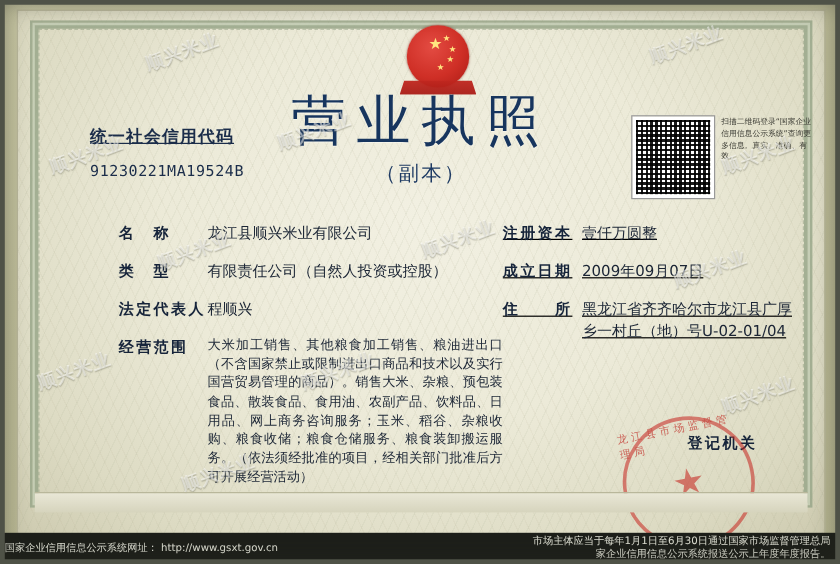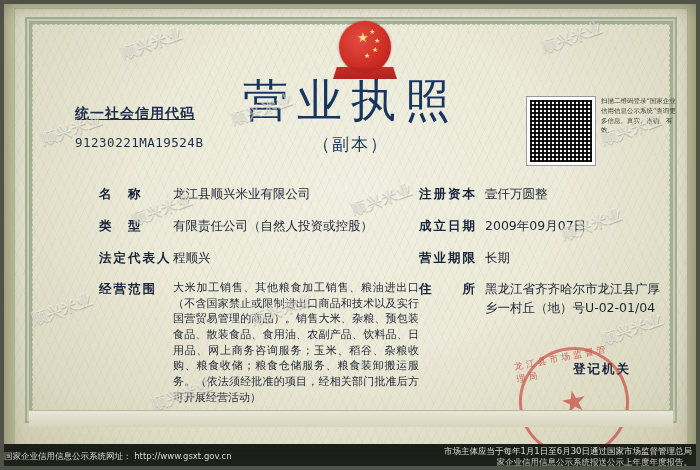--- a/index.html
+++ b/index.html
@@ -183,20 +183,21 @@
     width: 320px;
     z-index: 6;
     margin-left: 28px;
   }
   .fields-right {
     position: absolute;
     left: 404px;
     top: 176px;
     width: 250px;
     z-index: 6;
+    text-decoration: underline;
   }
   .row {
     display: flex;
     margin-bottom: 13px;
     font-size: 12.5px;
     color: #1b2535;
     line-height: 1.5;
   }
   .row .lbl {
     width: 74px;
@@ -370,24 +371,20 @@
     </div>
 
     <div class="fields-right">
       <div class="row">
         <div class="lbl">注册资本</div>
         <div class="val">壹仟万圆整</div>
       </div>
       <div class="row">
         <div class="lbl">成立日期</div>
         <div class="val">2009年09月07日</div>
-      </div>
-      <div class="row">
-        <div class="lbl">营业期限</div>
-        <div class="val">长期</div>
       </div>
       <div class="row">
         <div class="lbl">住　　所</div>
         <div class="val">黑龙江省齐齐哈尔市龙江县广厚乡一村丘（地）号U-02-01/04</div>
       </div>
     </div>
 
     <div class="authority">登记机关</div>
 
     <div class="seal">

